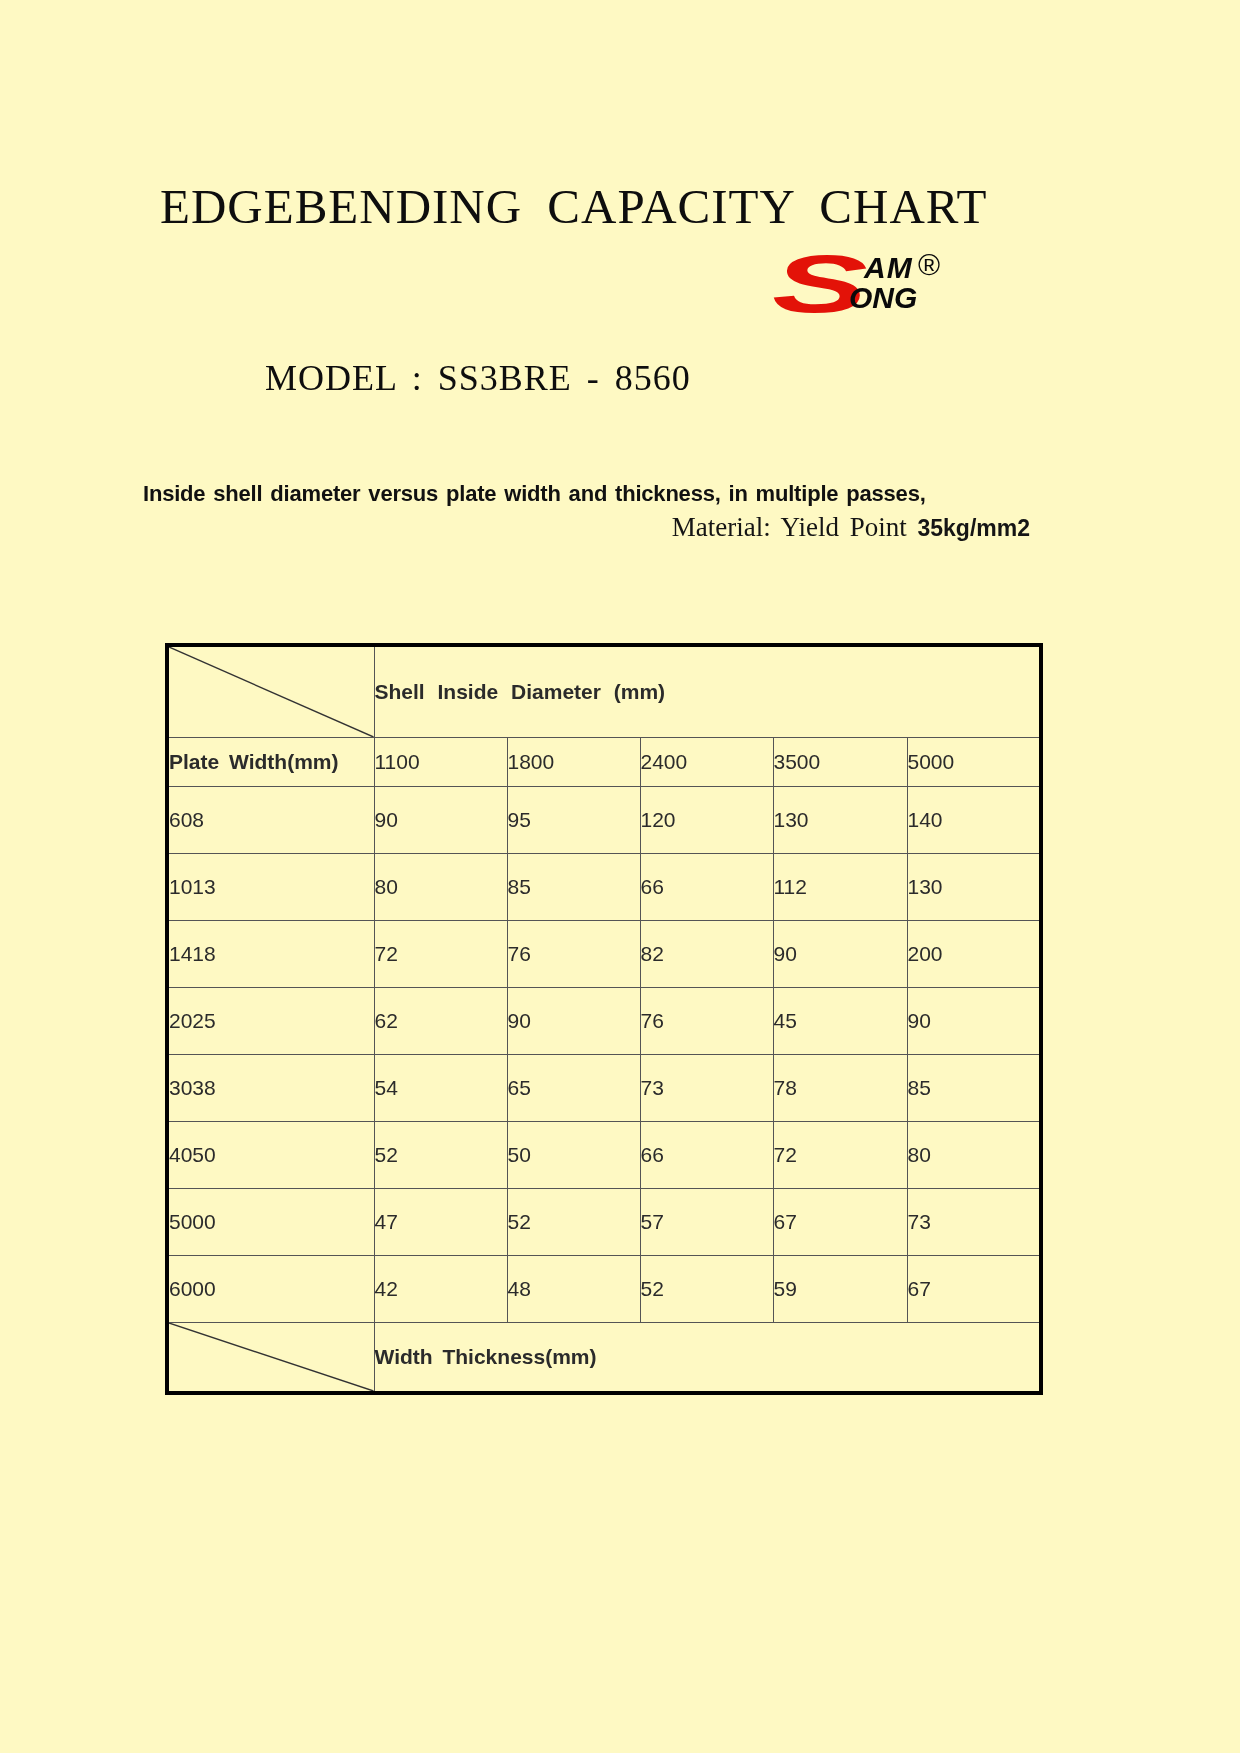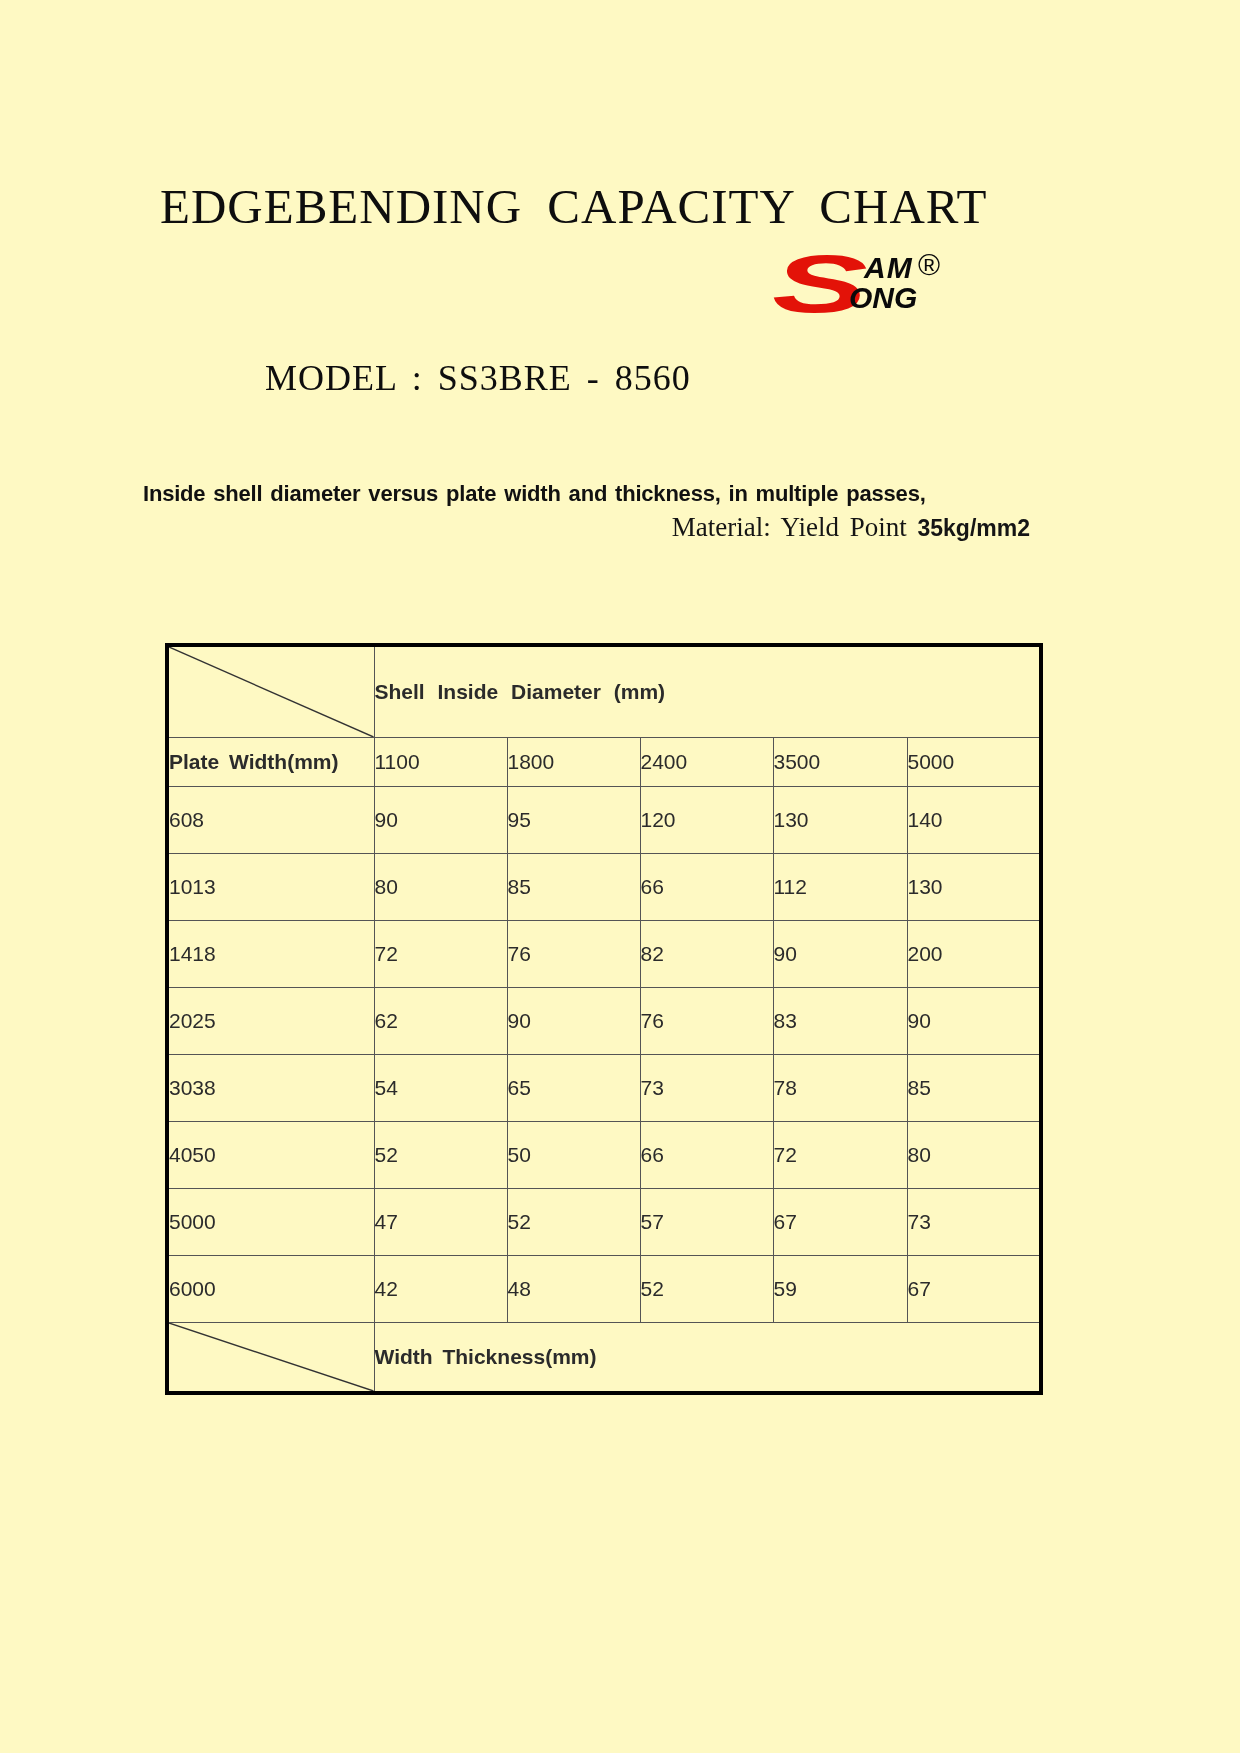--- a/index.html
+++ b/index.html
@@ -150,21 +150,21 @@
       <td>76</td>
       <td>82</td>
       <td>90</td>
       <td>200</td>
     </tr>
     <tr class="r-data">
       <td class="c0">2025</td>
       <td>62</td>
       <td>90</td>
       <td>76</td>
-      <td>83</td>
+      <td>45</td>
       <td>90</td>
     </tr>
     <tr class="r-data">
       <td class="c0">3038</td>
       <td>54</td>
       <td>65</td>
       <td>73</td>
       <td>78</td>
       <td>85</td>
     </tr>

